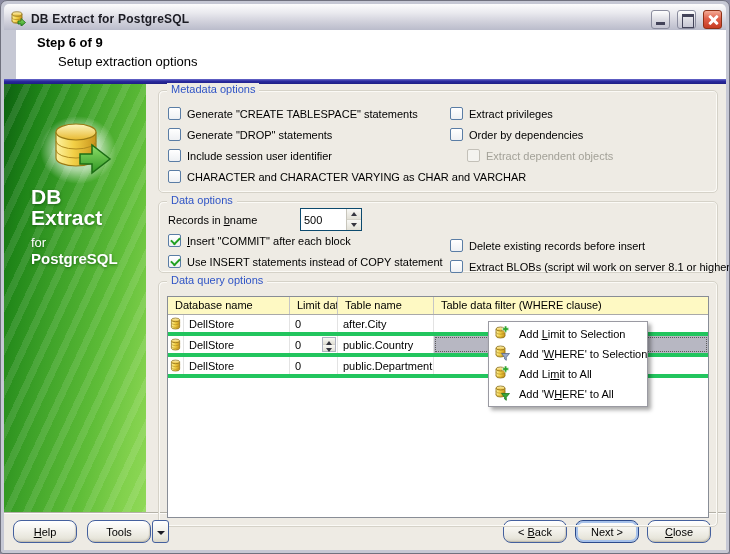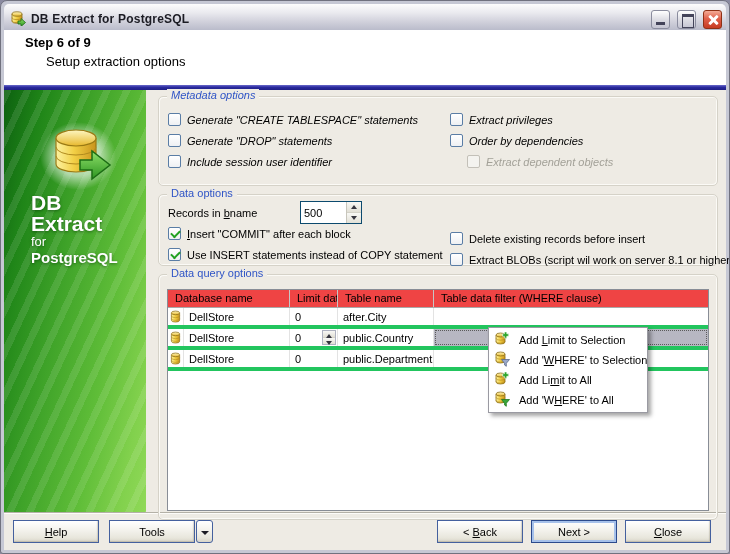--- a/index.html
+++ b/index.html
@@ -40,53 +40,53 @@
   .g-max { position:absolute; inset:0; }
   .g-max::after { content:""; position:absolute; left:4px; top:3px; width:10px; height:10px; border:1px solid #44445a; border-top-width:3px; }
   .g-close { position:absolute; inset:0; }
   .g-close::before,.g-close::after {
     content:""; position:absolute; left:8px; top:3px; width:3px; height:12px;
     background:#fff; border-radius:1px;
   }
   .g-close::before { transform:rotate(45deg); }
   .g-close::after  { transform:rotate(-45deg); }
   
-  .header { flex:0 0 42px; background:#fff; padding:5px 0 16px 21px; }
+  .header { flex:0 0 42px; background:#fff; padding:5px 0 10px 21px;margin-left:12px; }
   .header .step { font-size:13px; font-weight:bold; }
   .header .sub  { margin:4px 0 0 21px; font-size:13px; }
   .navy { flex:0 0 5px; background:linear-gradient(180deg,#6a6acB,#2a2a9e 45%,#1e1e84); }
   
   .bodyrow { flex:1 1 auto; display:flex; min-height:0; background:#eeebe4; }
   .sidebar {
     flex:0 0 142px; position:relative; overflow:hidden;
     background:linear-gradient(100deg,#0d6110 0%,#1f8518 18%,#3fa329 42%,#5fbd38 68%,#82d14d 88%,#90d958 100%);
   }
   .sidebar::before {
     content:""; position:absolute; inset:0;
     background:repeating-linear-gradient(115deg, rgba(255,255,255,.10) 0 7px, rgba(255,255,255,0) 7px 18px);
   }
   .logo { position:absolute; left:36px; top:32px; }
   .brand { position:absolute; left:27px; top:102px; color:#fff; text-shadow:0 1px 3px rgba(0,50,0,.55); line-height:1.02; }
   .brand .l1,.brand .l2 { font-size:21px; font-weight:bold; }
-  .brand .l3 { font-size:13px; }
+  .brand .l3 { font-size:13px; margin-top:7px; }
   .brand .l4 { font-size:15px; font-weight:bold; margin-top:2px; }
   .content { flex:1 1 auto; position:relative; padding:6px 6px 0 8px; }
   
   .group {
     position:relative;
     border:1px solid #d5d2c8; border-radius:5px;
     box-shadow:inset 1px 1px 0 #fbfaf6, inset -1px -1px 0 #fbfaf6;
     margin:0 2px 8px 4px;
   }
   .group > .glabel {
     position:absolute; top:-8px; left:8px;
     background:#eeebe4; padding:0 4px;
     color:#2f54c6; font-size:11px;
   }
-  .g-meta { height:90px; padding:12px 0 0 9px;font-style:italic; }
+  .g-meta { height:103px; padding:12px 0 0 9px; }
   .g-data { height:72px; padding:8px 0 0 9px; }
   .g-query { height:246px; }
   .colR { position:absolute; left:291px; top:12px; }
   .g-data .colR { top:33px; }
   
   .cbrow { height:21px; display:flex; align-items:center; gap:6px; white-space:nowrap; }
   .cbrow.indent { padding-left:17px;justify-content:flex-end; }
   .cb {
     width:13px; height:13px; flex:0 0 13px;
     border:1px solid #5a7da5; border-radius:2px;
@@ -116,21 +116,21 @@
   .sbtn { flex:1; background:linear-gradient(#f8f8f5,#e2e0d6); border:0; border-bottom:1px solid #d4d2c8; position:relative; cursor:pointer; padding:0; }
   .sbtn:last-child { border-bottom:0; }
   .sbtn::after { content:""; position:absolute; left:4px; border-left:3px solid transparent; border-right:3px solid transparent; }
   .sbtn.up::after   { top:3px; border-bottom:4px solid #35353f; }
   .sbtn.down::after { top:3px; border-top:4px solid #35353f; }
   
   .grid {
     position:absolute; left:8px; right:8px; top:14px; bottom:8px;
     background:#fff; border:1px solid #888d96; overflow:hidden;
   }
-  .ghead { display:grid; grid-template-columns:122px 48px 96px 1fr; height:18px; background:#ef4444; border-bottom:1px solid #a9a9a9; }
+  .ghead { display:grid; grid-template-columns:122px 48px 96px 1fr; height:18px; background:#fef9c3; border-bottom:1px solid #a9a9a9; }
   .ghead > div { padding:2px 0 0 7px; border-right:1px solid #c6c6c6; overflow:hidden; white-space:nowrap; cursor:default; }
   .ghead > div:last-child { border-right:0; }
   .grow { display:grid; grid-template-columns:16px 106px 48px 96px 1fr; height:21px; border-bottom:4px solid #22c55e; }
   .grow > div { border-right:1px solid #e3e3e3; padding:3px 0 0 5px; white-space:nowrap; overflow:hidden; position:relative; cursor:default; }
   .grow > div:last-child { border-right:0; }
   .cell-icon { display:flex; align-items:center; justify-content:center; padding:0 !important; }
   .cell-sel {
     background:#b7b7c2;
     outline:1px dotted #5a5a5a; outline-offset:-2px;
   }
@@ -150,22 +150,22 @@
   
   .footer {
     flex:0 0 38px;
     border-top:1px solid #b4b1a7;
     box-shadow:inset 0 1px 0 #fdfcf9;
     background:#eeebe4;
     display:flex; align-items:center;
     padding:0 15px 0 9px;
   }
   .btn {
-    width:86px; height:23px;
-    border:1px solid #44609e; border-radius:0;
+    width:64px; height:23px;
+    border:1px solid #44609e; border-radius:8px;
     background:linear-gradient(180deg,#ffffff,#f3f2ec 45%,#e8e6dc 80%,#d8d5c8);
     box-shadow:inset -1px -1px 1px rgba(150,140,120,.35);
     font-family:"Liberation Sans",sans-serif; font-size:11px; color:#000;
     cursor:pointer;
   }
   .btn.default { border-color:#2b4a8c; box-shadow:inset 0 0 0 2px #a6c1ea, inset -1px -1px 1px rgba(150,140,120,.2); }
   .btn-arrow {
     width:17px; height:23px; margin-left:1px;
     border:1px solid #44609e; border-radius:3px;
     background:linear-gradient(180deg,#ffffff,#f3f2ec 45%,#e8e6dc 80%,#d8d5c8);
@@ -259,20 +259,24 @@
             <span class="cbl">Generate "CREATE TABLESPACE" statements</span>
           </div>
           <div class="cbrow">
             <span class="cb"></span>
             <span class="cbl">Generate "DROP" statements</span>
           </div>
           <div class="cbrow">
             <span class="cb"></span>
             <span class="cbl">Include session user identifier</span>
           </div>
+          <div class="cbrow">
+            <span class="cb"></span>
+            <span class="cbl">CHARACTER and CHARACTER VARYING as CHAR and VARCHAR</span>
+          </div>
         </div>
         <div class="colR">
           <div class="cbrow">
             <span class="cb"></span>
             <span class="cbl">Extract privileges</span>
           </div>
           <div class="cbrow">
             <span class="cb"></span>
             <span class="cbl">Order by dependencies</span>
           </div>

